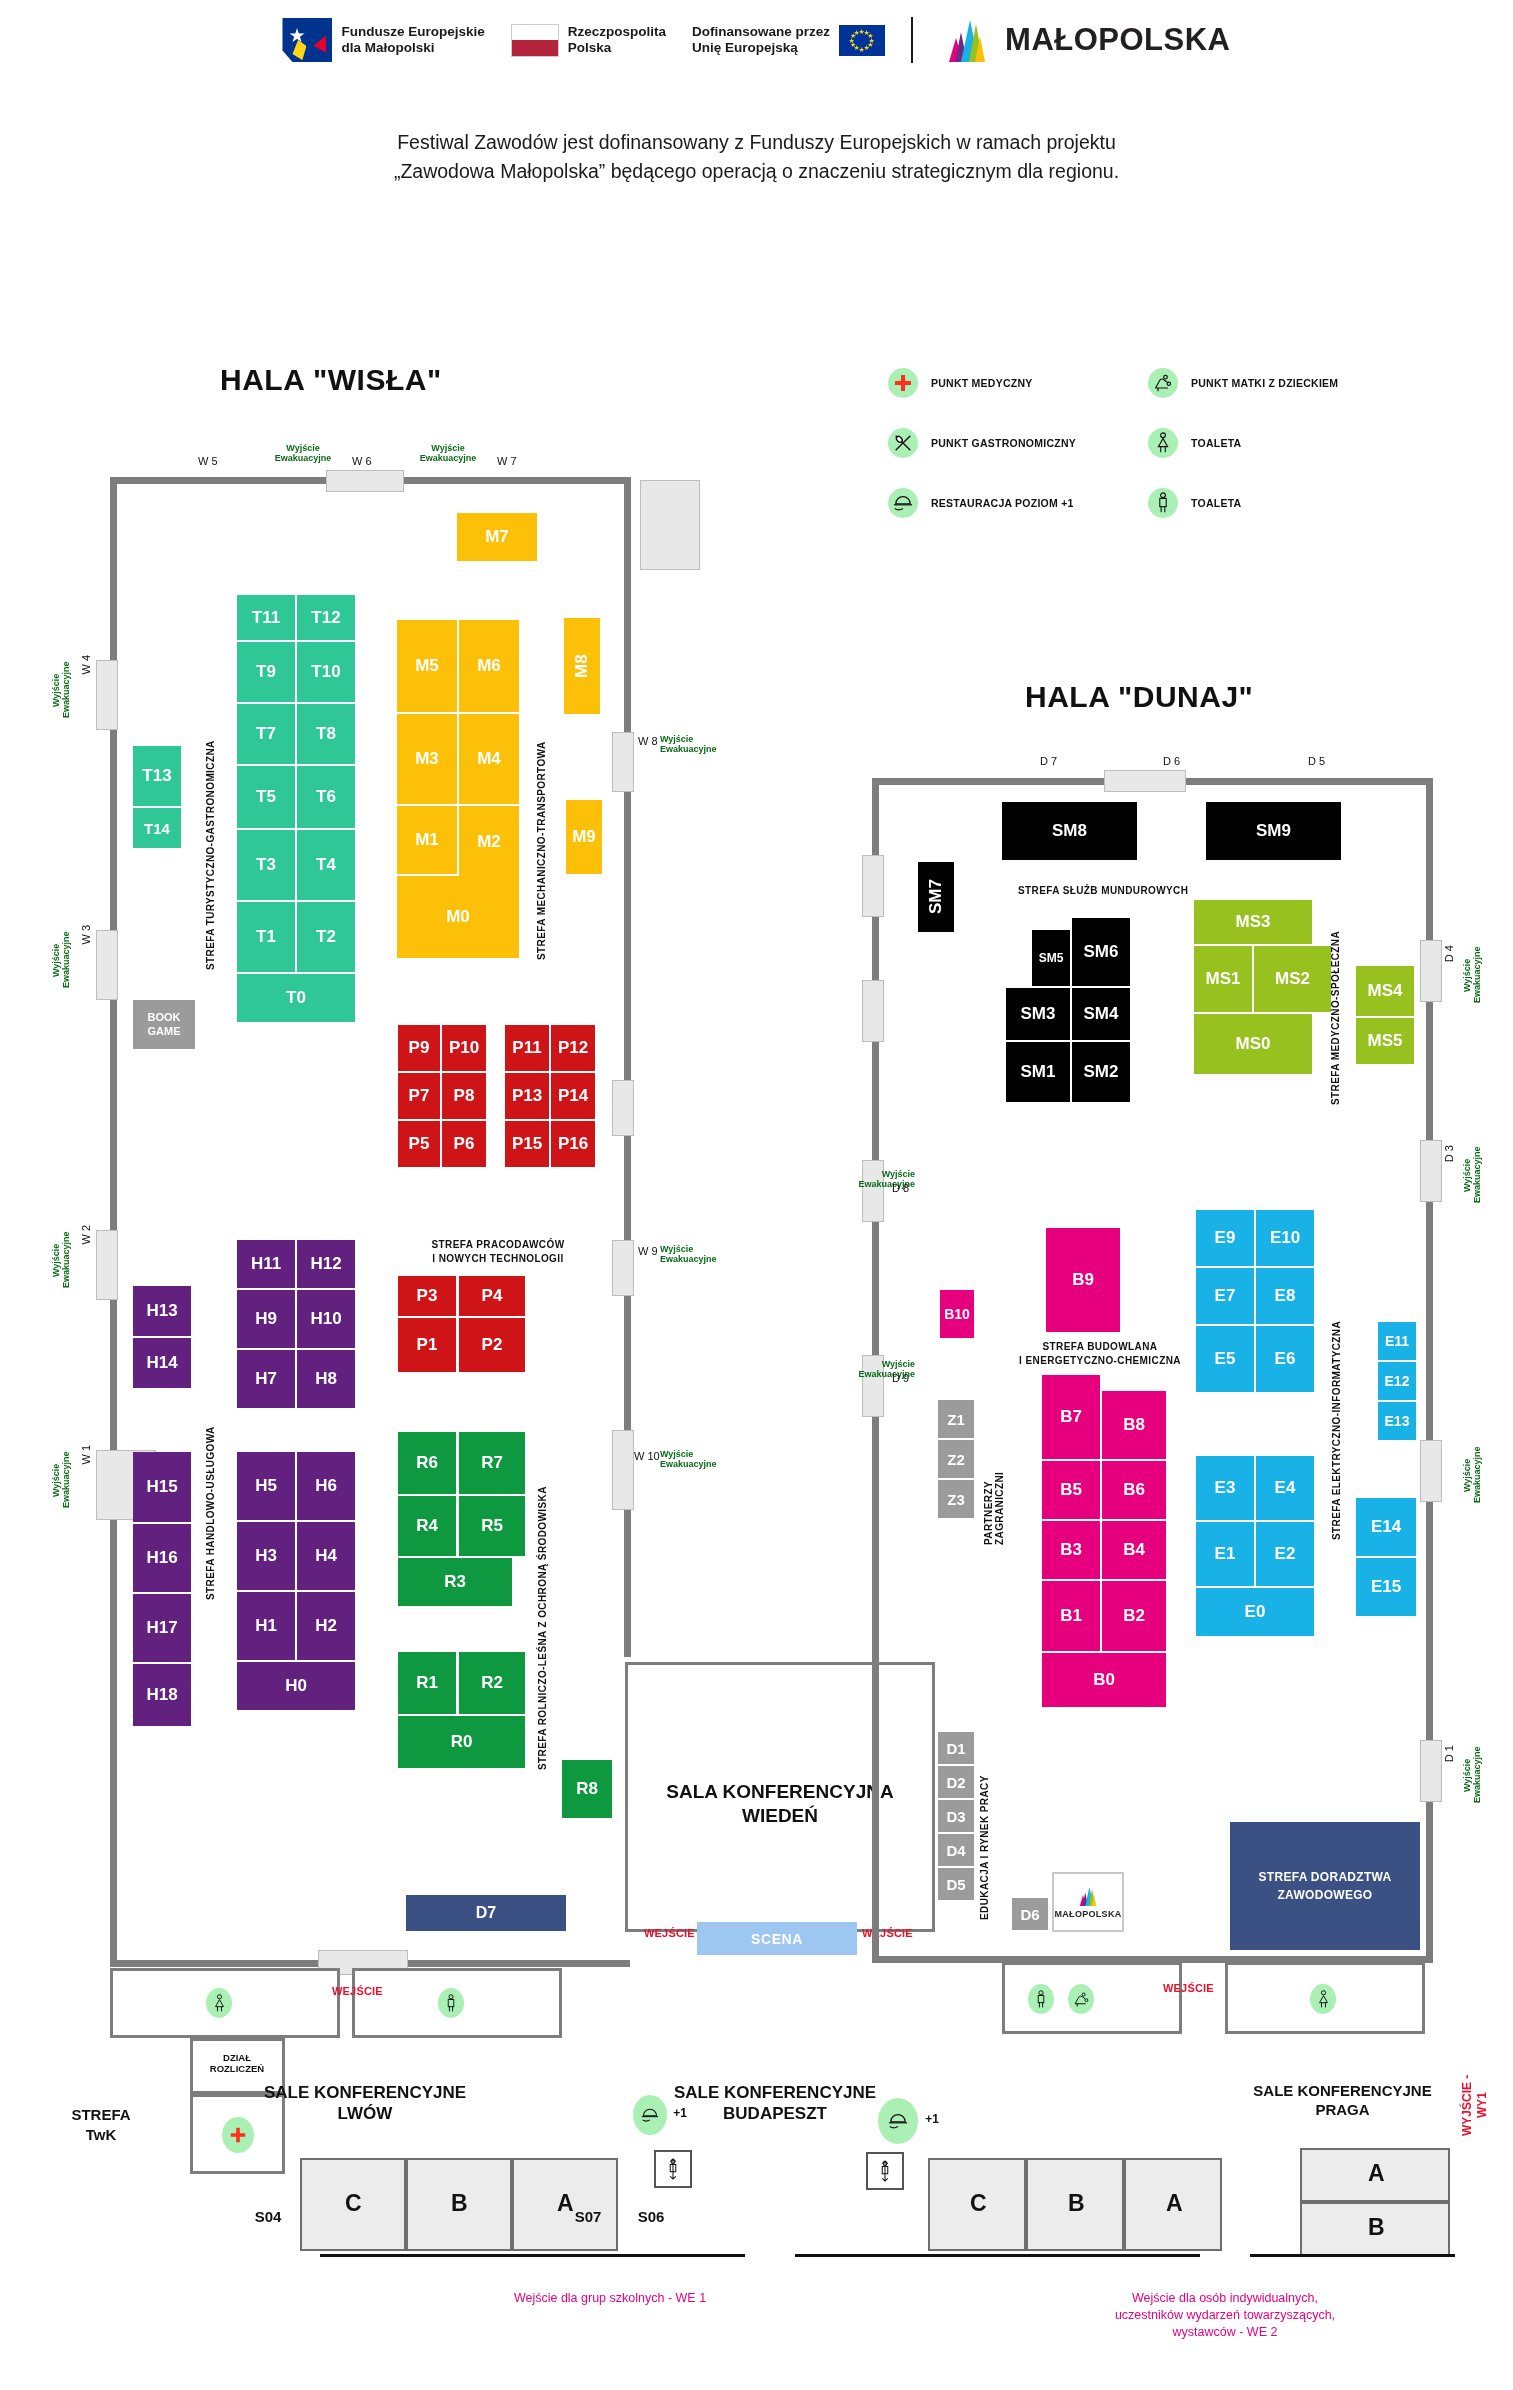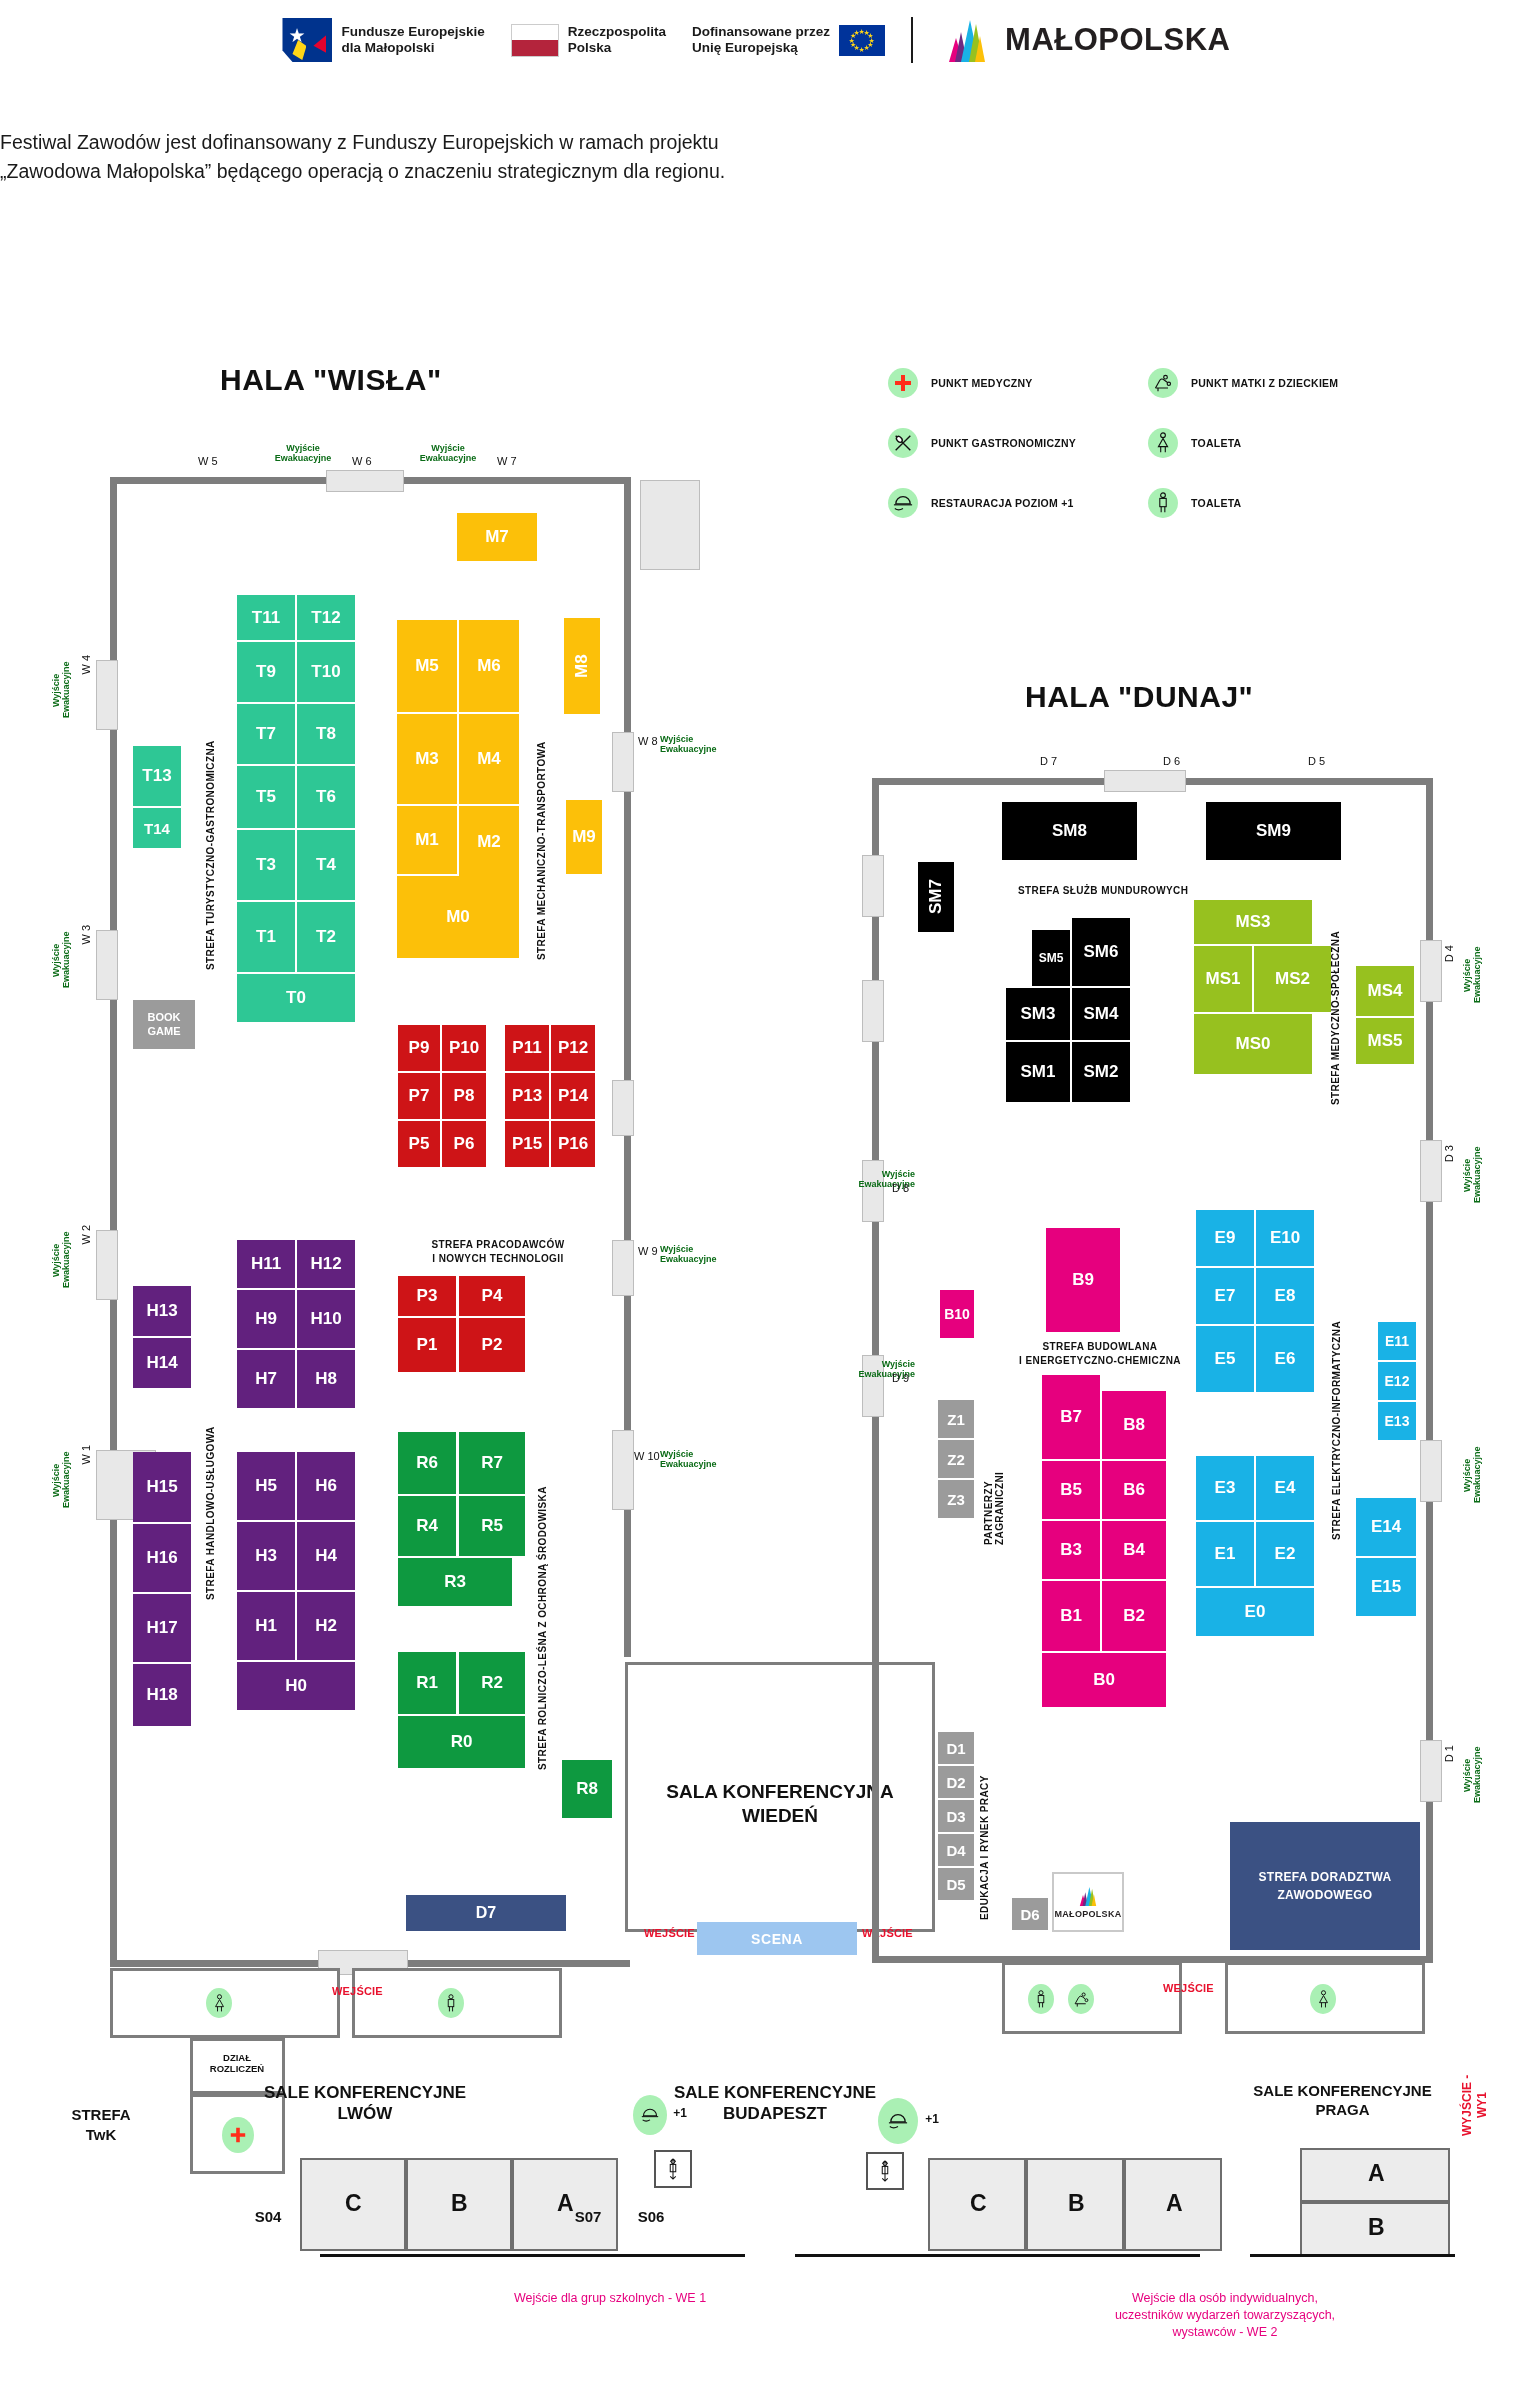--- a/index.html
+++ b/index.html
@@ -21,21 +21,21 @@
   .fe-logo .s1{position:absolute;left:6px;top:6px;color:#fff;font-size:19px;}
   .fe-logo .s2{position:absolute;left:10px;bottom:2px;width:14px;height:20px;background:#ffd617;
     clip-path:polygon(40% 0,100% 30%,70% 100%,0 70%);}
   .fe-logo .s3{position:absolute;right:6px;top:17px;width:13px;height:18px;background:#e4032e;
     clip-path:polygon(100% 0,100% 100%,0 60%);}
   .divider-v{width:2px;height:46px;background:#1a1a1a;}
   .mp-logo{display:flex;align-items:center;gap:10px;}
   .mp-mark{width:56px;height:44px;position:relative;}
   .mp-word{font-size:31px;font-weight:700;letter-spacing:.5px;color:#231f20;}
 
-  #header-desc{position:absolute;left:0;top:128px;width:1513px;text-align:left;
+  #header-desc{position:absolute;left:0;top:128px;width:1513px;text-align:center;
     font-size:19.5px;line-height:1.48;color:#1a1a1a;}
 
   
   #legend{position:absolute;left:888px;top:368px;width:520px;}
   .lg-row{display:flex;align-items:center;margin-bottom:30px;}
   .lg-item{display:flex;align-items:center;width:260px;}
   .lg-circ{width:30px;height:30px;border-radius:50%;background:#aaf0b4;
      display:flex;align-items:center;justify-content:center;flex:0 0 auto;}
   .lg-lbl{margin-left:13px;font-size:10.5px;font-weight:700;letter-spacing:.25px;color:#111;}
 

